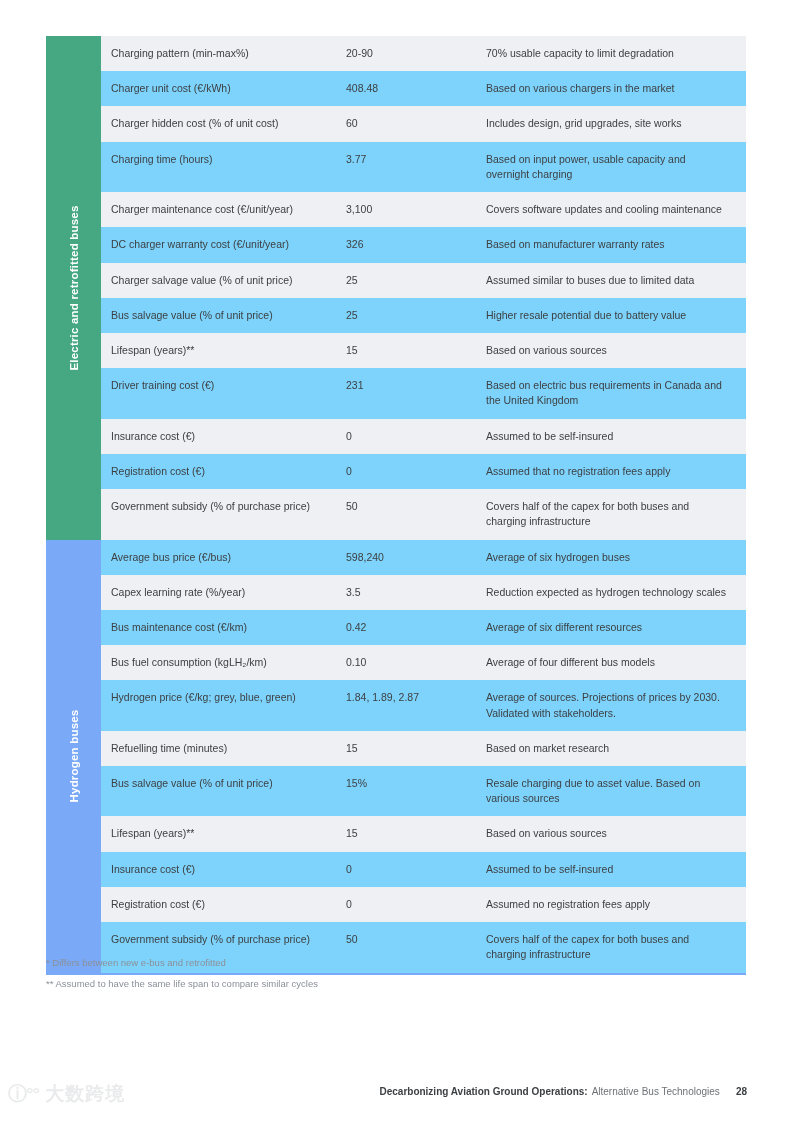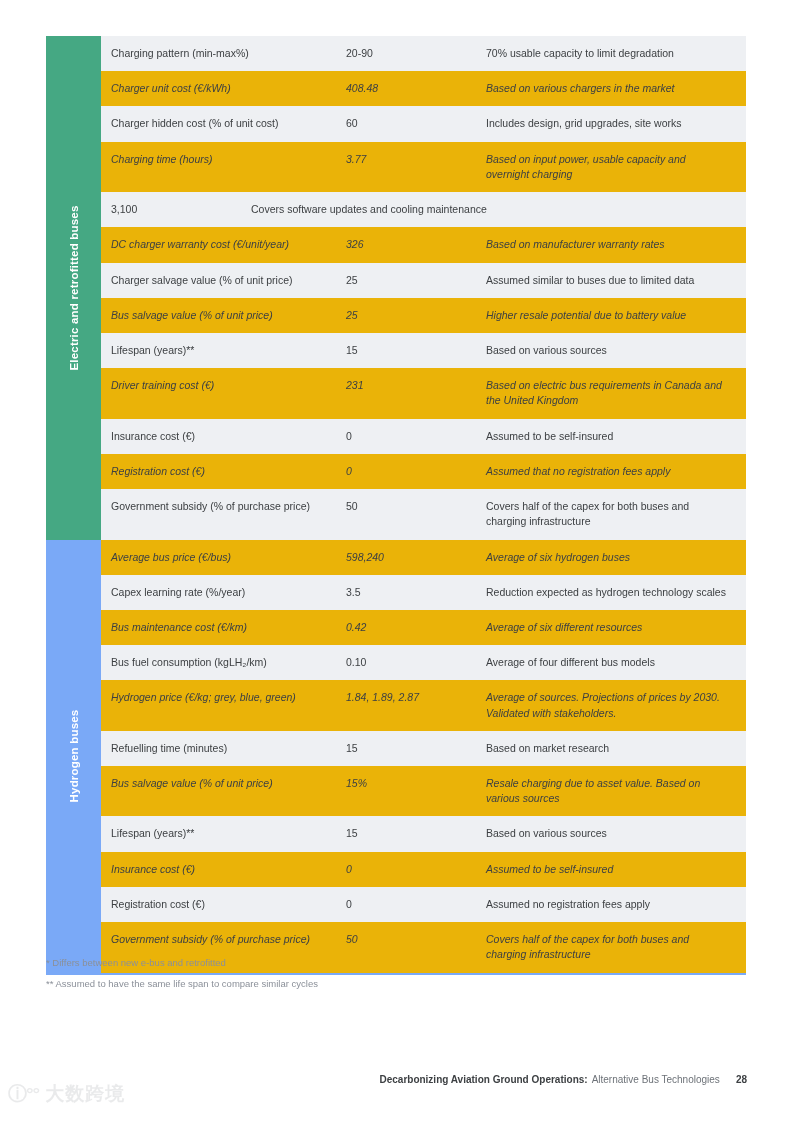--- a/index.html
+++ b/index.html
@@ -65,21 +65,21 @@
   }
 
   .row {
     display: flex;
     align-items: flex-start;
     padding: 10px 0 10px 10px;
     box-sizing: border-box;
     min-height: 30px;
   }
   .row.shade  { background: #eef0f3; }
-  .row.plain  { background: #eab308; font-style: italic; }
+  .row.plain  { background: #7dd3fc; }
 
   .cell-param {
     flex: 0 0 235px;
     width: 235px;
     font-size: 10.5px;
     color: #3d4043;
     line-height: 1.45;
     padding-right: 6px;
     box-sizing: border-box;
   }
@@ -120,21 +120,21 @@
     font-size: 9.5px;
     color: #8b9099;
     line-height: 1.55;
     margin-bottom: 6px;
   }
 
   
   .page-footer {
     position: absolute;
     right: 46px;
-    bottom: 36px;
+    bottom: 24px;
     display: flex;
     align-items: baseline;
     gap: 4px;
     font-size: 10px;
     white-space: nowrap;
   }
   .footer-title-strong {
     font-weight: bold;
     color: #3d4043;
   }
@@ -196,20 +196,21 @@
             <div class="cell-param">Charger hidden cost (% of unit cost)</div>
             <div class="cell-value">60</div>
             <div class="cell-note">Includes design, grid upgrades, site works</div>
           </div>
           <div class="row plain">
             <div class="cell-param">Charging time (hours)</div>
             <div class="cell-value">3.77</div>
             <div class="cell-note">Based on input power, usable capacity and overnight charging</div>
           </div>
           <div class="row shade">
+            <div class="cell-param">Charger maintenance cost (€/unit/year)</div>
             <div class="cell-value">3,100</div>
             <div class="cell-note">Covers software updates and cooling maintenance</div>
           </div>
           <div class="row plain">
             <div class="cell-param">DC charger warranty cost (€/unit/year)</div>
             <div class="cell-value">326</div>
             <div class="cell-note">Based on manufacturer warranty rates</div>
           </div>
           <div class="row shade">
             <div class="cell-param">Charger salvage value (% of unit price)</div>

